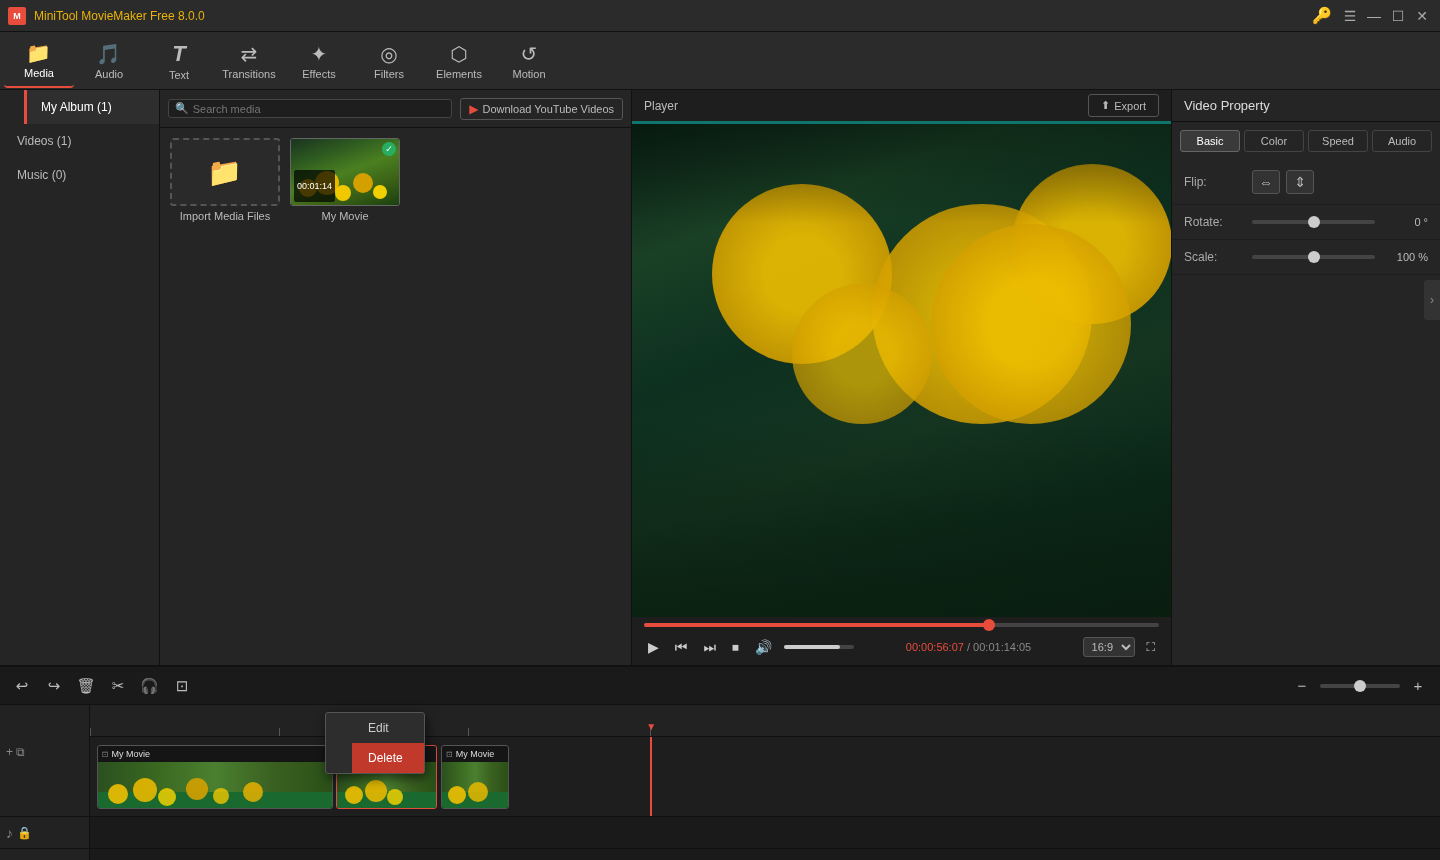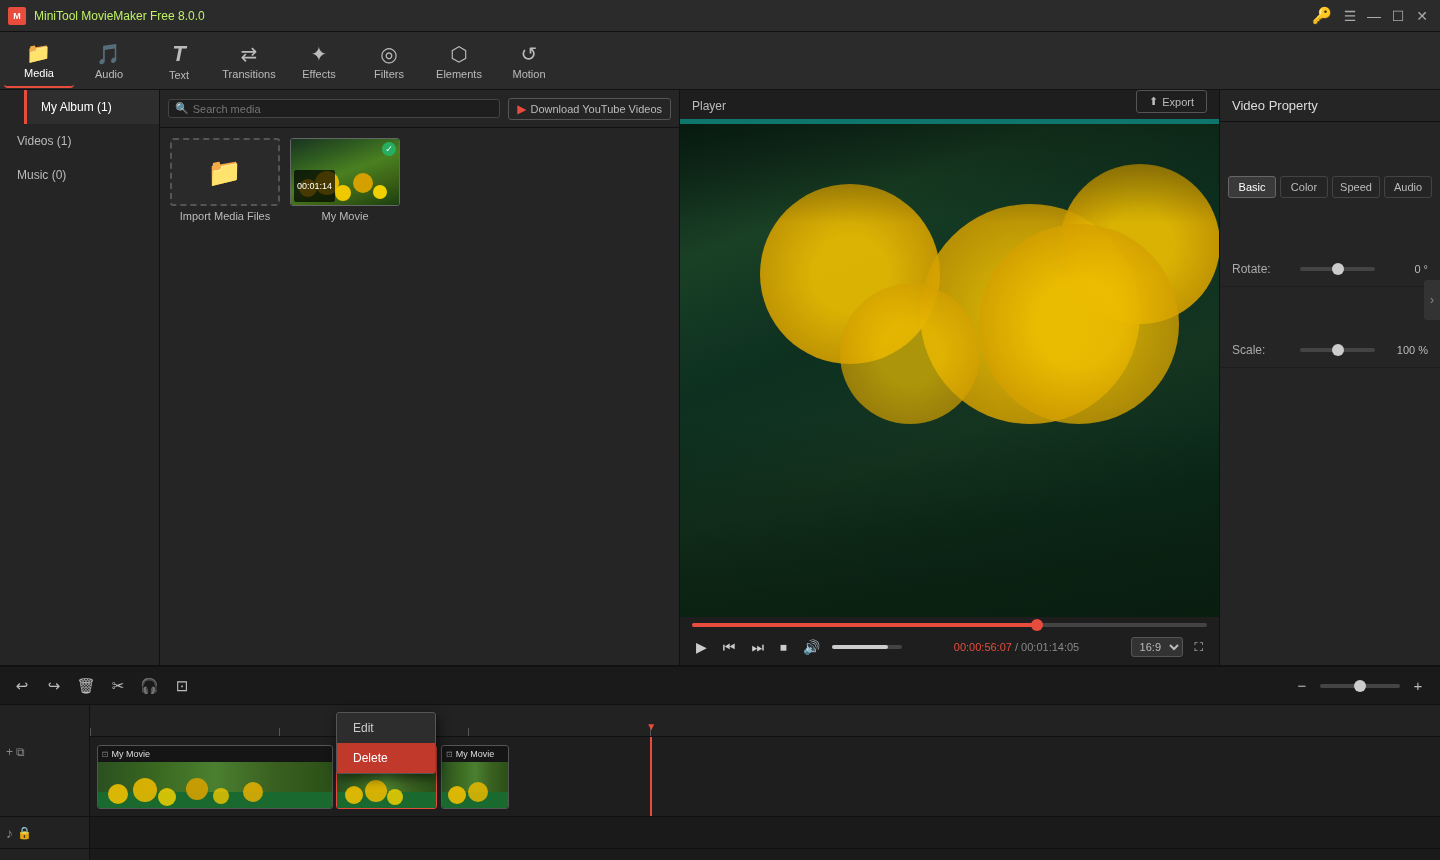--- a/index.html
+++ b/index.html
@@ -1,21 +1,21 @@
 <!DOCTYPE html>
 <html><head>
   <meta charset="utf-8">
   <style>
     * { margin: 0; padding: 0; box-sizing: border-box; }
     body { width: 1440px; height: 860px; background: #1e1e1e; color: #ccc; font-family: 'Segoe UI', Arial, sans-serif; font-size: 12px; overflow: hidden; user-select: none; }
 
     
     #titlebar { display: flex; align-items: center; background: #2b2b2b; height: 32px; padding: 0 8px; border-bottom: 1px solid #111; }
     #titlebar .app-logo { width: 18px; height: 18px; margin-right: 8px; background: #e74c3c; border-radius: 2px; display: flex; align-items: center; justify-content: center; color: #fff; font-size: 9px; font-weight: bold; flex-shrink: 0; }
-    #titlebar .app-title { font-size: 12px; color: #bef264; flex: 1; }
+    #titlebar .app-title { font-size: 12px; color: #eab308; flex: 1; }
     #titlebar .title-actions { display: flex; gap: 4px; }
     #titlebar .title-btn { width: 20px; height: 20px; display: flex; align-items: center; justify-content: center; cursor: pointer; color: #aaa; font-size: 14px; border-radius: 2px; }
     #titlebar .key-icon { color: #f0c040; font-size: 16px; margin-right: 8px; }
 
     
     #toolbar { display: flex; align-items: center; background: #2b2b2b; height: 58px; border-bottom: 1px solid #111; padding: 0 4px; }
     .toolbar-item { display: flex; flex-direction: column; align-items: center; justify-content: center; width: 70px; height: 54px; cursor: pointer; border-radius: 4px; color: #bbb; font-size: 11px; gap: 2px; }
     .toolbar-item.active { color: #fff; border-bottom: 2px solid #e74c3c; }
     .toolbar-item .t-icon { font-size: 20px; }
     .toolbar-item.active .t-icon { color: #e74c3c; }
@@ -40,41 +40,41 @@
     .media-thumb.filled { border: 1px solid #666; background: #1a2a1a; overflow: hidden; }
     .media-thumb-flowers { width: 100%; height: 100%; background: linear-gradient(160deg, #1a3320 0%, #2d5a20 25%, #4a8020 50%, #3a6015 75%, #1a4010 100%); position: relative; }
     .flower-dot { position: absolute; border-radius: 50%; }
     .media-duration { position: absolute; bottom: 3px; left: 3px; background: rgba(0,0,0,0.7); color: #fff; font-size: 9px; padding: 11px 3px; border-radius: 2px; }
     .media-check { position: absolute; top: 3px; right: 3px; background: #27ae60; color: #fff; border-radius: 50%; width: 14px; height: 14px; display: flex; align-items: center; justify-content: center; font-size: 9px; }
     .media-icon { font-size: 28px; color: #666; }
     .media-label { margin-top: 4px; font-size: 11px; color: #bbb; }
 
     
     #player-area { width: 540px; background: #1e1e1e; border-right: 1px solid #111; display: flex; flex-direction: column; flex-shrink: 0; }
-    #player-header { display: flex; align-items: flex-end; justify-content: space-between; padding: 6px 12px; border-bottom: 5px solid #0f766e; height: 34px; }
+    #player-header { display: flex; align-items: center; justify-content: space-between; padding: 6px 12px; border-bottom: 3px solid #0f766e; height: 34px; }
     #player-header .player-title { color: #bbb; font-size: 12px; }
     #player-header .export-btn { display: flex; align-items: center; gap: 4px; padding: 4px 12px; background: transparent; border: 1px solid #555; border-radius: 3px; cursor: pointer; color: #bbb; font-size: 11px; }
     #video-preview { flex: 1; background: #000; display: flex; align-items: center; justify-content: center; overflow: hidden; }
     .video-frame { width: 100%; height: 100%; background: linear-gradient(160deg, #0a2015 0%, #1a4025 20%, #0d3020 40%, #153520 60%, #0a2818 80%, #081e12 100%); position: relative; display: flex; align-items: center; justify-content: center; }
     .flower-overlay { position: absolute; inset: 0; overflow: hidden; }
     .big-flower { position: absolute; border-radius: 50%; background: radial-gradient(circle, #f0c000 30%, #d4a000 70%, #a07000 100%); }
     #player-progress { padding: 6px 12px 2px; }
     #player-progress .progress-track { height: 4px; background: #444; border-radius: 2px; position: relative; cursor: pointer; }
     #player-progress .progress-fill { height: 100%; background: #e74c3c; border-radius: 2px; width: 67%; }
     #player-progress .progress-thumb { position: absolute; top: -4px; left: 67%; width: 12px; height: 12px; background: #e74c3c; border-radius: 50%; transform: translateX(-50%); }
     #player-controls { display: flex; align-items: center; padding: 4px 12px; gap: 8px; height: 36px; }
     .ctrl-btn { background: none; border: none; color: #ccc; cursor: pointer; font-size: 14px; padding: 2px 4px; display: flex; align-items: center; justify-content: center; }
     #player-controls .time-display { flex: 1; text-align: center; color: #e74c3c; font-size: 11px; }
     #player-controls .time-display span.total { color: #888; }
     #player-controls .aspect-select { background: #333; border: 1px solid #555; color: #bbb; font-size: 11px; padding: 2px 4px; border-radius: 3px; cursor: pointer; }
     .volume-slider { width: 70px; height: 4px; background: #444; border-radius: 2px; position: relative; cursor: pointer; }
     .volume-fill { height: 100%; background: #ccc; border-radius: 2px; width: 80%; }
 
     
-    #right-panel { width: 220px; background: #252525; display: flex; flex-direction: column; flex-shrink: 0; gap: 46px; }
+    #right-panel { width: 268px; background: #252525; display: flex; flex-direction: column; flex-shrink: 0; }
     #right-panel .panel-title { padding: 8px 12px; font-size: 13px; color: #ddd; border-bottom: 1px solid #111; }
     #prop-tabs { display: flex; padding: 8px; gap: 4px; }
     .prop-tab { flex: 1; padding: 4px 6px; text-align: center; cursor: pointer; border: 1px solid #444; border-radius: 3px; font-size: 11px; color: #bbb; }
     .prop-tab.active { background: #3a3a3a; color: #fff; border-color: #666; }
     .prop-section { padding: 10px 12px; display: flex; align-items: center; gap: 8px; border-bottom: 1px solid #1e1e1e; }
     .prop-label { width: 60px; color: #aaa; font-size: 12px; flex-shrink: 0; }
     .prop-controls { display: flex; gap: 6px; align-items: center; }
     .prop-btn { width: 28px; height: 24px; background: #333; border: 1px solid #555; border-radius: 3px; cursor: pointer; display: flex; align-items: center; justify-content: center; color: #bbb; font-size: 14px; }
     .prop-slider-wrap { display: flex; align-items: center; gap: 8px; flex: 1; }
     .prop-slider { flex: 1; height: 4px; background: #444; border-radius: 2px; position: relative; cursor: pointer; }
@@ -269,20 +269,27 @@
 
   <div id="right-panel">
     <div class="panel-title">Video Property</div>
     <div id="prop-tabs">
       <div class="prop-tab active">Basic</div>
       <div class="prop-tab">Color</div>
       <div class="prop-tab">Speed</div>
       <div class="prop-tab">Audio</div>
     </div>
 
+    <div class="prop-section">
+      <span class="prop-label">Flip:</span>
+      <div class="prop-controls">
+        <div class="prop-btn" title="Flip Horizontal">⇔</div>
+        <div class="prop-btn" title="Flip Vertical">⇕</div>
+      </div>
+    </div>
 
     <div class="prop-section">
       <span class="prop-label">Rotate:</span>
       <div class="prop-slider-wrap">
         <div class="prop-slider">
           <div class="prop-slider-thumb" style="left:50%;"></div>
         </div>
         <span class="prop-value">0 °</span>
       </div>
     </div>
@@ -425,16 +432,16 @@
           <div class="clip-bottom"></div>
         </div>
       </div>
 
       <div class="timeline-track audio-track" style="height:32px;">
       </div>
     </div>
   </div>
 </div>
 
-<div id="context-menu" style="left: 336px; top: 712px;">
+<div id="context-menu" style="left: 325px; top: 712px; padding-left: 26px;">
   <div class="ctx-item">Edit</div>
   <div class="ctx-item danger">Delete</div>
 </div>
 
 </body></html>

